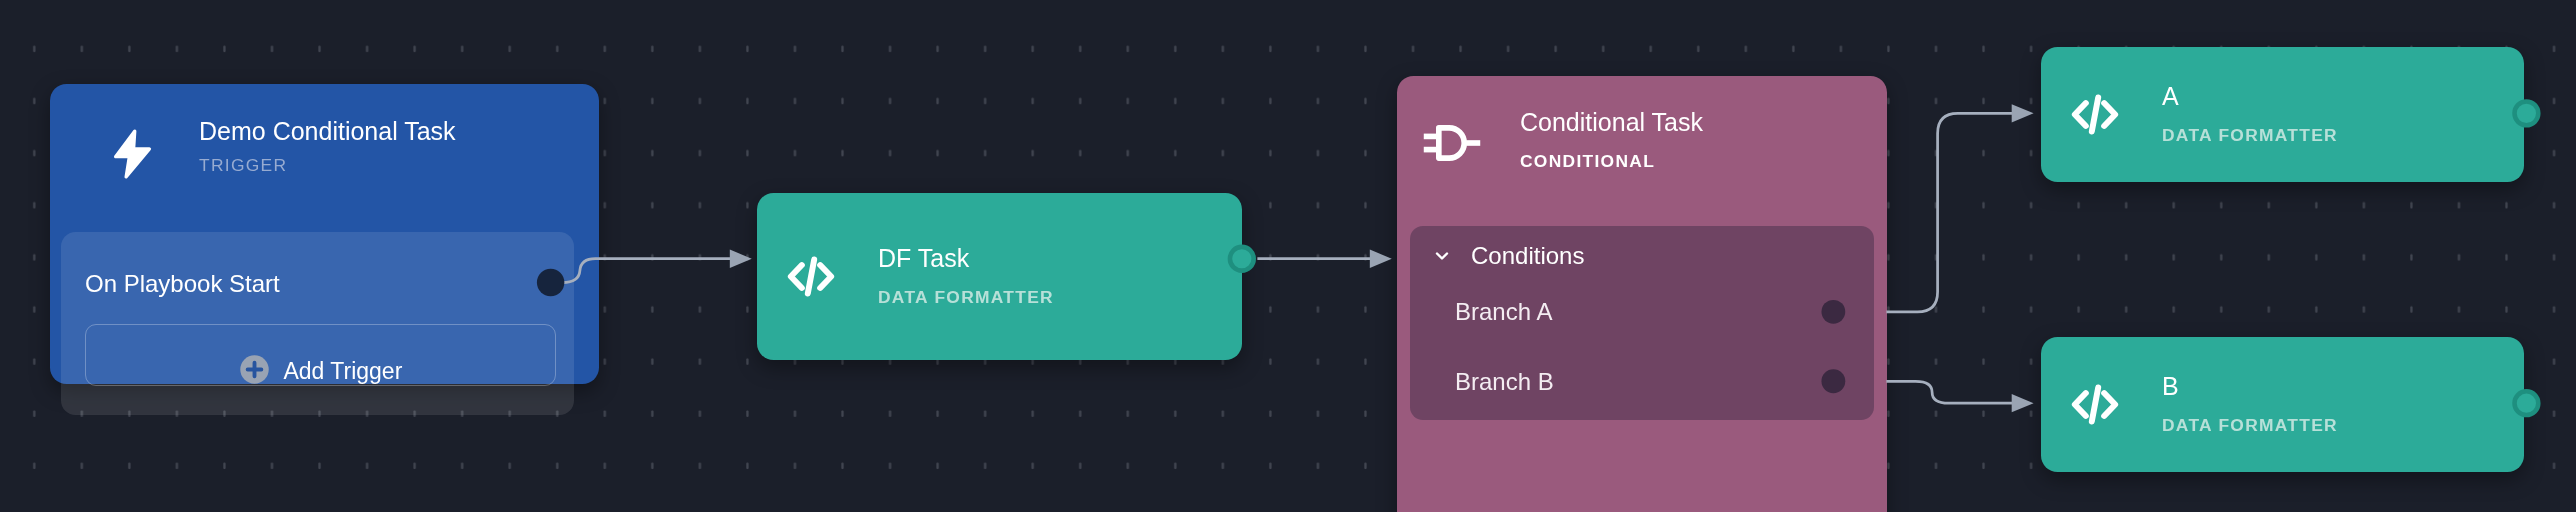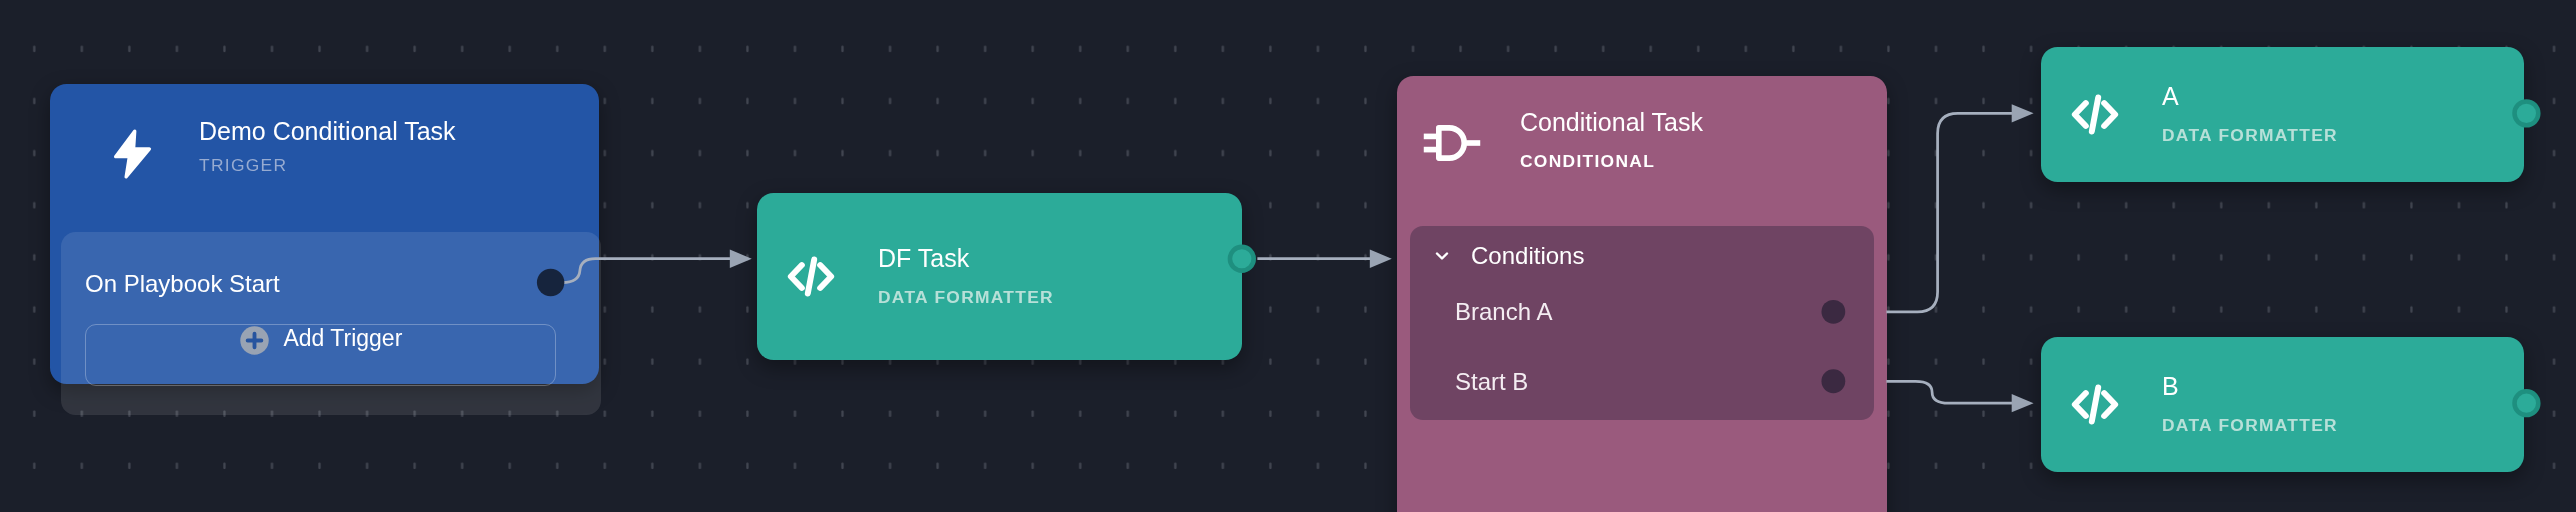--- a/index.html
+++ b/index.html
@@ -21,25 +21,25 @@
   .node-df{left:757px;top:193px;width:485px;height:167px;background:#2cab99;}
   .node-cond{left:1397px;top:76px;width:490px;height:465px;background:#9a5a7d;}
   .node-a{left:2041px;top:47px;width:483px;height:135px;background:#2cab99;}
   .node-b{left:2041px;top:337px;width:483px;height:135px;background:#2cab99;}
 
   .hdr-icon{position:absolute;}
   .t-bolt{left:55px;top:35px;width:55px;height:70px;}
   .t-title{position:absolute;left:149px;top:33px;font-size:25px;color:#ffffff;white-space:nowrap;}
   .t-sub{position:absolute;left:149px;top:71px;font-size:17.4px;font-weight:normal;letter-spacing:1.3px;color:#97abd1;white-space:nowrap;}
 
-  .t-panel{position:absolute;left:11px;top:148px;width:513px;height:183px;border-radius:14.6px;background:rgba(255,255,255,0.10);padding-left:27px;}
+  .t-panel{position:absolute;left:11px;top:148px;width:513px;height:183px;border-radius:14.6px;background:rgba(255,255,255,0.10);}
   .t-row-label{position:absolute;left:24px;top:38px;font-size:24px;color:#ffffff;white-space:nowrap;}
   .t-add-btn{position:absolute;left:24px;top:92px;width:469px;height:60px;border-radius:11px;
     border:1.8px solid rgba(255,255,255,0.28);background:transparent;
-    display:flex;align-items:flex-start;justify-content:center;gap:13.7px;cursor:pointer;}
+    display:flex;align-items:flex-end;justify-content:center;gap:13.7px;cursor:pointer;}
   .t-add-label{font-size:23px;color:#ffffff;white-space:nowrap;}
 
   .teal-inner{position:absolute;left:24px;top:0;height:100%;display:flex;align-items:center;gap:37px;}
   .code-icon{width:60px;height:55px;flex:0 0 auto;}
   .teal-text .title{font-size:25px;color:#ffffff;line-height:27.5px;white-space:nowrap;}
   .teal-text .sub{margin-top:14px;font-size:17.4px;font-weight:bold;letter-spacing:1.3px;color:#b7e0d8;white-space:nowrap;}
 
   .c-gate{left:23px;top:46px;width:64px;height:42px;}
   .c-title{position:absolute;left:123px;top:32px;font-size:25px;color:#ffffff;white-space:nowrap;}
   .c-sub{position:absolute;left:123px;top:75px;font-size:17.4px;font-weight:bold;letter-spacing:1.3px;color:#ffffff;white-space:nowrap;}
@@ -113,21 +113,21 @@
     <div class="c-sub" data-interactable="false">CONDITIONAL</div>
 
     <div class="c-panel" data-interactable="false">
       <div class="c-cond-row" data-interactable="true">
         <svg class="chev" viewBox="0 0 20 20" data-interactable="false">
           <path d="M5 7.5 L10 12.5 L15 7.5" fill="none" stroke="#ffffff" stroke-width="2.4" stroke-linecap="round" stroke-linejoin="round"></path>
         </svg>
         <span class="c-cond-label" data-interactable="false">Conditions</span>
       </div>
       <div class="c-branch c-branch-a" data-interactable="true">Branch A</div>
-      <div class="c-branch c-branch-b" data-interactable="true">Start B</div>
+      <div class="c-branch c-branch-b" data-interactable="true">Branch B</div>
     </div>
   </div>
 
   <div class="node node-a" data-interactable="true">
     <div class="teal-inner">
       <svg class="code-icon" viewBox="0 0 24 24" data-interactable="false">
         <g fill="none" stroke="#ffffff" stroke-width="2.6" stroke-linecap="round" stroke-linejoin="round">
           <path d="M8 7 L3.2 12 L8 17"></path>
           <path d="M16 7 L20.8 12 L16 17"></path>
           <path d="M13.4 4.6 L10.6 19.4"></path>

